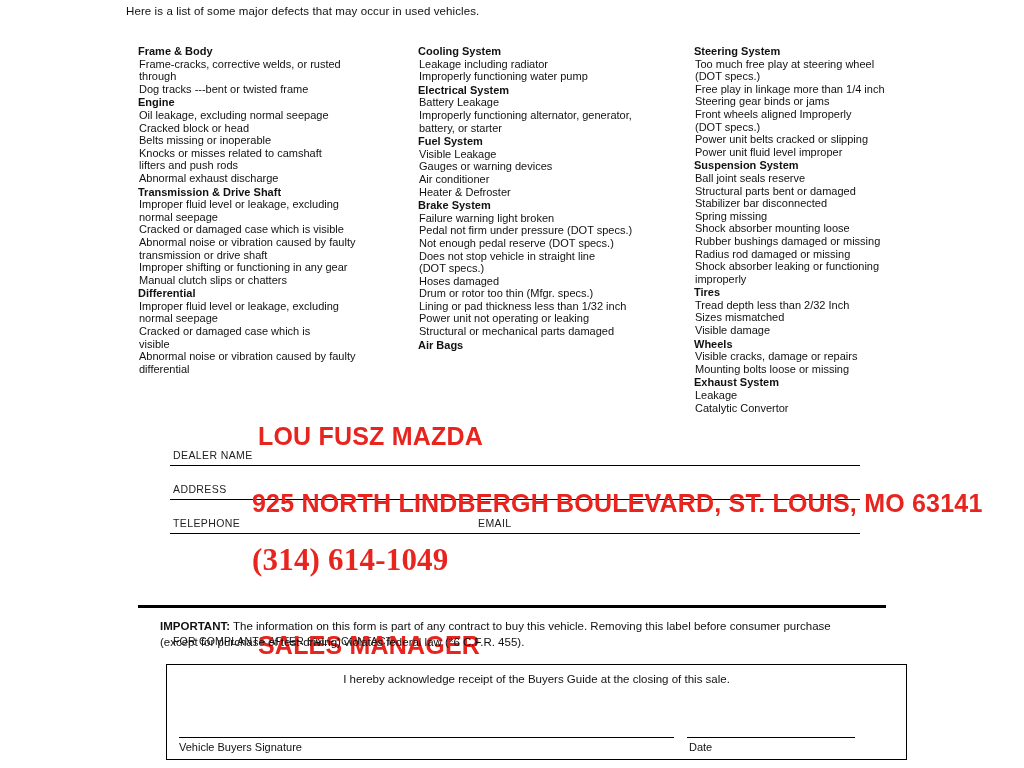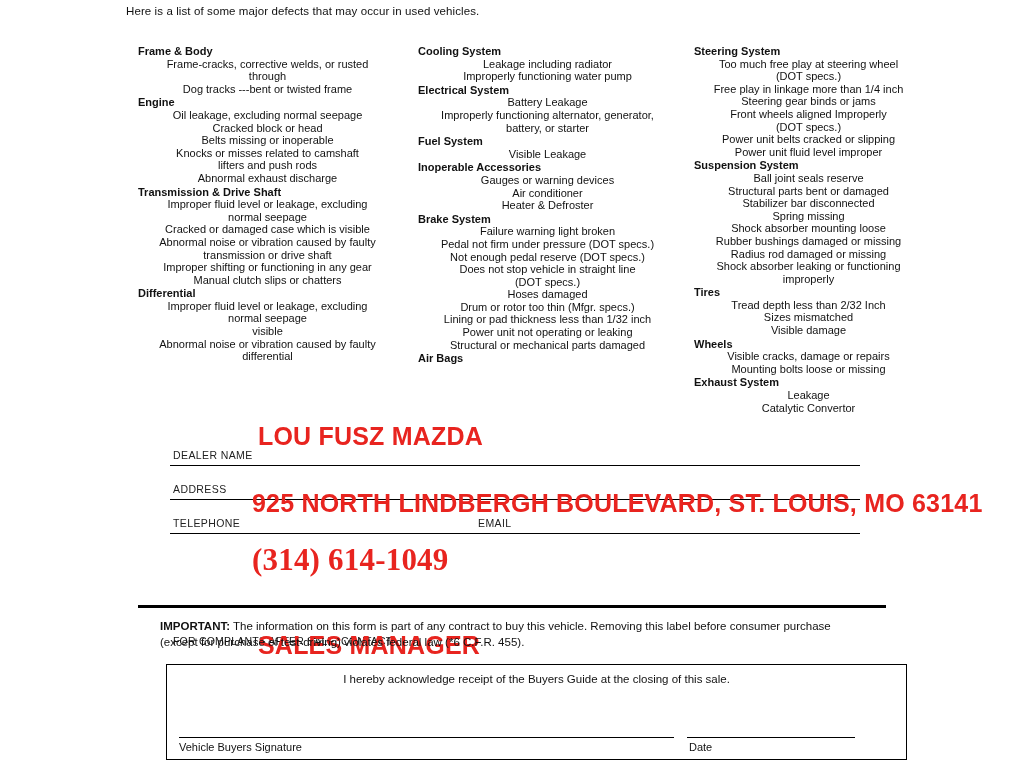--- a/index.html
+++ b/index.html
@@ -52,21 +52,20 @@
   .grp-title {
     font-weight: bold;
     font-size: 11px;
     margin-top: 1px;
     padding-left: 12px;
   }
   .col ul {
     list-style: none;
     margin: 0 0 0 0;
     padding: 0 0 0 13px;
-    text-align: center;
   }
   .col li {
     margin: 0;
     padding: 0;
     font-size: 11px;
     line-height: 12.6px;
   }
   .cont {
     padding-left: 13px;
   }
@@ -219,20 +218,21 @@
         <li>Cracked or damaged case which is visible</li>
         <li>Abnormal noise or vibration caused by faulty</li>
         <li class="cont">transmission or drive shaft</li>
         <li>Improper shifting or functioning in any gear</li>
         <li>Manual clutch slips or chatters</li>
       </ul>
       <div class="grp-title">Differential</div>
       <ul>
         <li>Improper fluid level or leakage, excluding</li>
         <li class="cont">normal seepage</li>
+        <li>Cracked or damaged case which is</li>
         <li class="cont">visible</li>
         <li>Abnormal noise or vibration caused by faulty</li>
         <li class="cont">differential</li>
       </ul>
     </div>
 
     <div class="col col-2">
       <div class="grp-title">Cooling System</div>
       <ul>
         <li>Leakage including radiator</li>
@@ -241,21 +241,20 @@
       <div class="grp-title">Electrical System</div>
       <ul>
         <li>Battery Leakage</li>
         <li>Improperly functioning alternator, generator,</li>
         <li class="cont">battery, or starter</li>
       </ul>
       <div class="grp-title">Fuel System</div>
       <ul>
         <li>Visible Leakage</li>
       </ul>
-      <div class="grp-title">Inoperable Accessories</div>
       <ul>
         <li>Gauges or warning devices</li>
         <li>Air conditioner</li>
         <li>Heater &amp; Defroster</li>
       </ul>
       <div class="grp-title">Brake System</div>
       <ul>
         <li>Failure warning light broken</li>
         <li>Pedal not firm under pressure (DOT specs.)</li>
         <li>Not enough pedal reserve (DOT specs.)</li>

